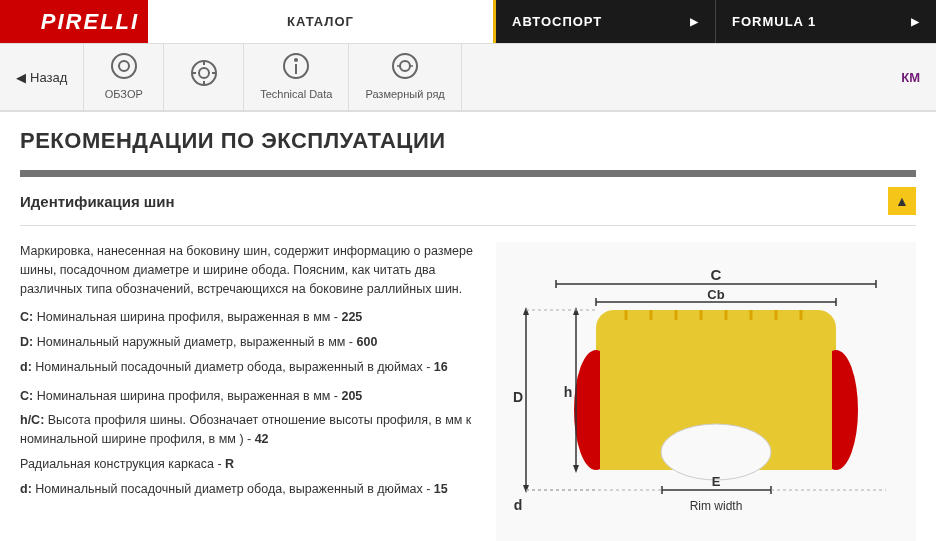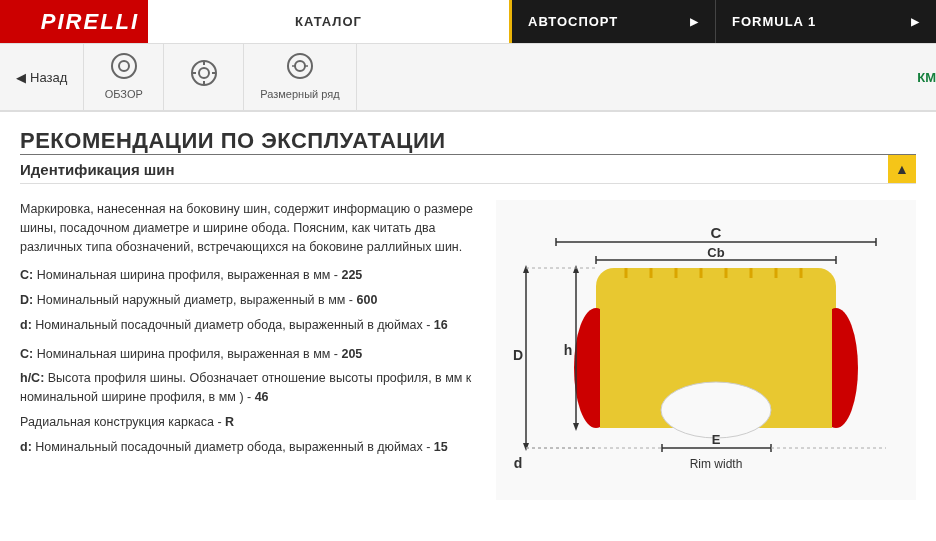--- a/index.html
+++ b/index.html
@@ -35,21 +35,21 @@
       align-items: center;
       justify-content: center;
       border-right: 3px solid #eab308;
       font-size: 13px;
       font-weight: bold;
       letter-spacing: 1px;
       color: #333;
       cursor: pointer;
     }
     .nav-avtosport {
-      width: 204px;
+      width: 220px;
       display: flex;
       align-items: center;
       justify-content: space-between;
       padding: 0 16px;
       background: #1a1a1a;
       color: #fff;
       font-weight: bold;
       font-size: 13px;
       letter-spacing: 1px;
       border-right: 1px solid #444;
@@ -128,44 +128,46 @@
     .ta-icon-wrap {
       position: relative;
       margin-bottom: 2px;
     }
     .ta-label { font-size: 11px; color: #cc0000; font-weight: bold; text-align: center; line-height: 1.2; }
 
     .km-badge {
       margin-left: auto;
       display: flex;
       align-items: center;
-      font-weight: bold;
-      font-size: 13px;
-      color: #15803d;
+      padding-right: 16px;
+      font-weight: bold;
+      font-size: 13px;
+      color: #701a75;
     }
 
     
     .main-content {
       padding: 16px 20px;
     }
     .page-title {
       font-size: 22px;
       font-weight: bold;
       color: #333;
+      margin-bottom: 16px;
       letter-spacing: 0.5px;
     }
 
     
     .section-header {
       display: flex;
       align-items: center;
       justify-content: space-between;
-      border-top: 1px solid #737373;
+      border-top: 7px solid #737373;
       border-bottom: 1px solid #ddd;
-      padding: 0 0;
+      padding: 10px 0;
       margin-bottom: 16px;
     }
     .section-title {
       font-size: 15px;
       font-weight: bold;
       color: #333;
     }
     .collapse-btn {
       width: 28px;
       height: 28px;
@@ -241,20 +243,30 @@
           <circle cx="14" cy="14" r="5" fill="none" stroke="#666" stroke-width="2"></circle>
           <line x1="14" y1="2" x2="14" y2="6" stroke="#666" stroke-width="2"></line>
           <line x1="14" y1="22" x2="14" y2="26" stroke="#666" stroke-width="2"></line>
           <line x1="2" y1="14" x2="6" y2="14" stroke="#666" stroke-width="2"></line>
           <line x1="22" y1="14" x2="26" y2="14" stroke="#666" stroke-width="2"></line>
         </svg>
     </span>
   </div>
 
 
+  <div class="nav-tab">
+    <span class="tab-icon">
+      <svg width="28" height="28" viewBox="0 0 28 28">
+          <circle cx="14" cy="14" r="12" fill="none" stroke="#666" stroke-width="2"></circle>
+          <circle cx="14" cy="8" r="2" fill="#666"></circle>
+          <line x1="14" y1="12" x2="14" y2="22" stroke="#666" stroke-width="2"></line>
+        </svg>
+    </span>
+    <span class="tab-label">Technical Data</span>
+  </div>
 
   <div class="nav-tab">
     <span class="tab-icon">
       <svg width="28" height="28" viewBox="0 0 28 28">
           <circle cx="14" cy="14" r="12" fill="none" stroke="#666" stroke-width="2"></circle>
           <circle cx="14" cy="14" r="5" fill="none" stroke="#666" stroke-width="2"></circle>
           <line x1="6" y1="14" x2="9" y2="14" stroke="#666" stroke-width="1.5"></line>
           <line x1="19" y1="14" x2="22" y2="14" stroke="#666" stroke-width="1.5"></line>
         </svg>
     </span>
@@ -287,21 +299,21 @@
       <div class="spec-item">
         <span class="spec-bold">d:</span> Номинальный посадочный диаметр обода, выраженный в дюймах - <strong>16</strong>
       </div>
 
       <p></p>
 
       <div class="spec-item">
         <span class="spec-bold">C:</span> Номинальная ширина профиля, выраженная в мм - <strong>205</strong>
       </div>
       <div class="spec-item">
-        <span class="spec-bold">h/C:</span> Высота профиля шины. Обозначает отношение высоты профиля, в мм к номинальной ширине профиля, в мм ) - <strong>46</strong>
+        <span class="spec-bold">h/C:</span> Высота профиля шины. Обозначает отношение высоты профиля, в мм к номинальной ширине профиля, в мм ) - <strong>42</strong>
       </div>
       <div class="spec-item">
         Радиальная конструкция каркаса - <strong>R</strong>
       </div>
       <div class="spec-item">
         <span class="spec-bold">d:</span> Номинальный посадочный диаметр обода, выраженный в дюймах - <strong>15</strong>
       </div>
     </div>
 
     <div class="diagram-col">

